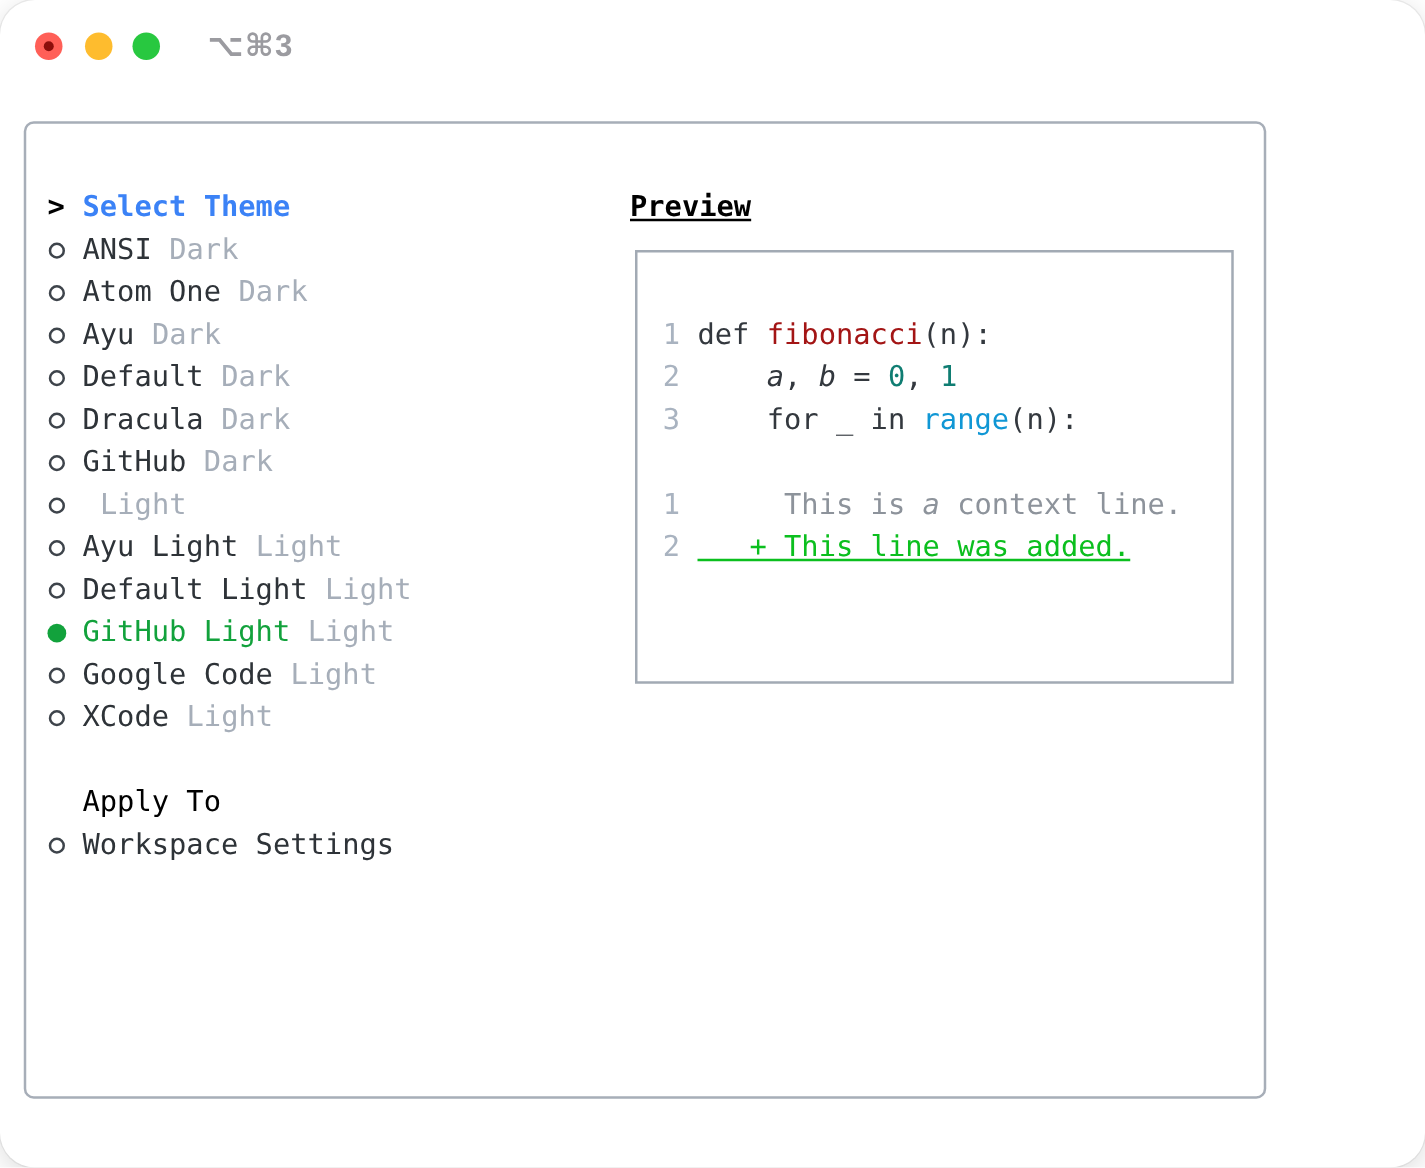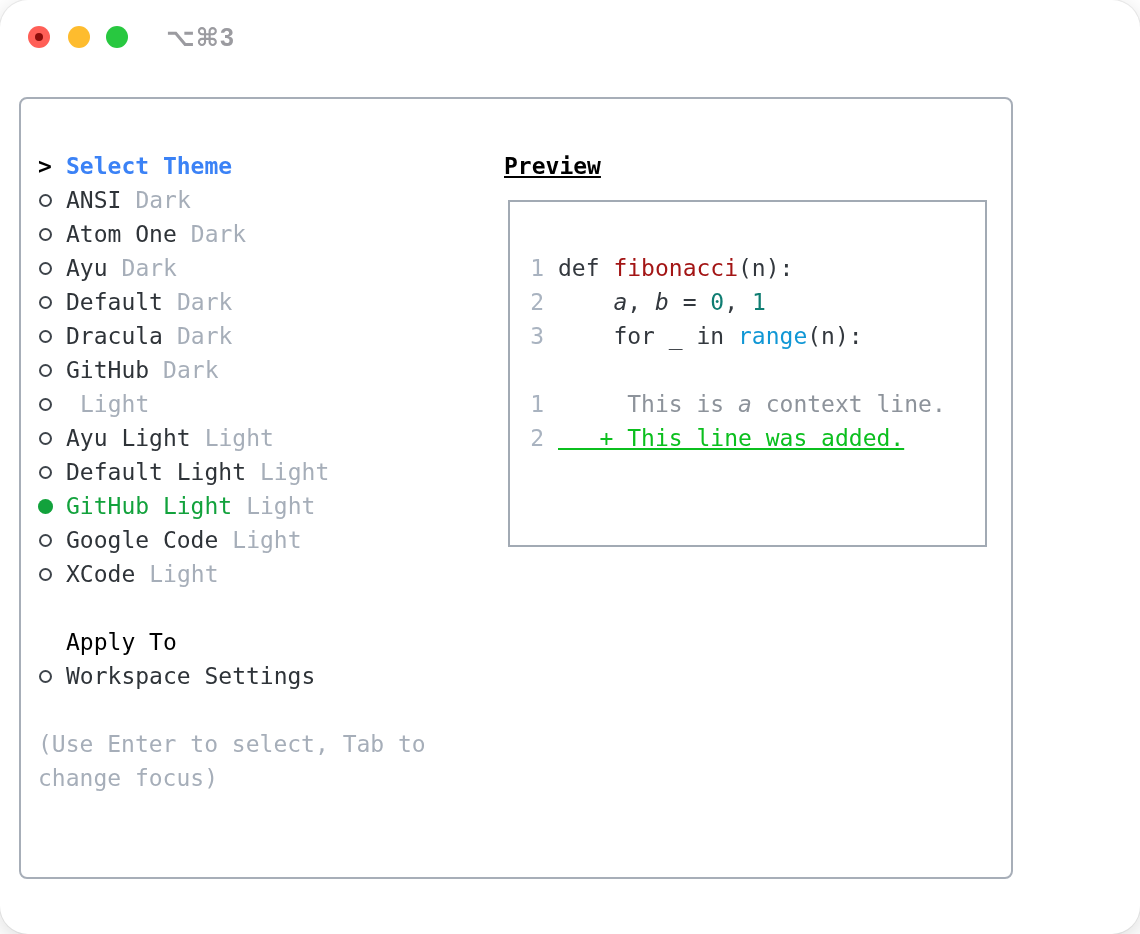--- a/index.html
+++ b/index.html
@@ -97,24 +97,20 @@
         </div>
       <div class="row"></div>
       <div class="row">
         <span class="marker-cell"></span>
         <span class="subhdr">Apply To</span>
       </div>
       <div id="apply-items">
           <div class="row"><span class="marker-cell"><span class="radio"></span></span><span class="item-label">Workspace Settings</span></div>
         </div>
       <div class="row"></div>
-      <div id="hint-lines">
-          <div class="hint-line">(Use Enter to select, Tab to</div>
-          <div class="hint-line">change focus)</div>
-        </div>
     </div>
 
     <div class="preview-header">Preview</div>
 
     <div class="preview-box">
       <div class="code" id="code-lines">
           <div class="cline"><span class="ln">1</span><span class="pl">def </span><span class="fn">fibonacci</span><span class="pl">(n):</span></div>
           <div class="cline"><span class="ln">2</span><span class="pl">    </span><span class="va">a</span><span class="pl">, </span><span class="va">b</span><span class="pl"> = </span><span class="nu">0</span><span class="pl">, </span><span class="nu">1</span></div>
           <div class="cline"><span class="ln">3</span><span class="pl">    for _ in </span><span class="bi">range</span><span class="pl">(n):</span></div>
           <div class="cline"><span class="ln"></span></div>

